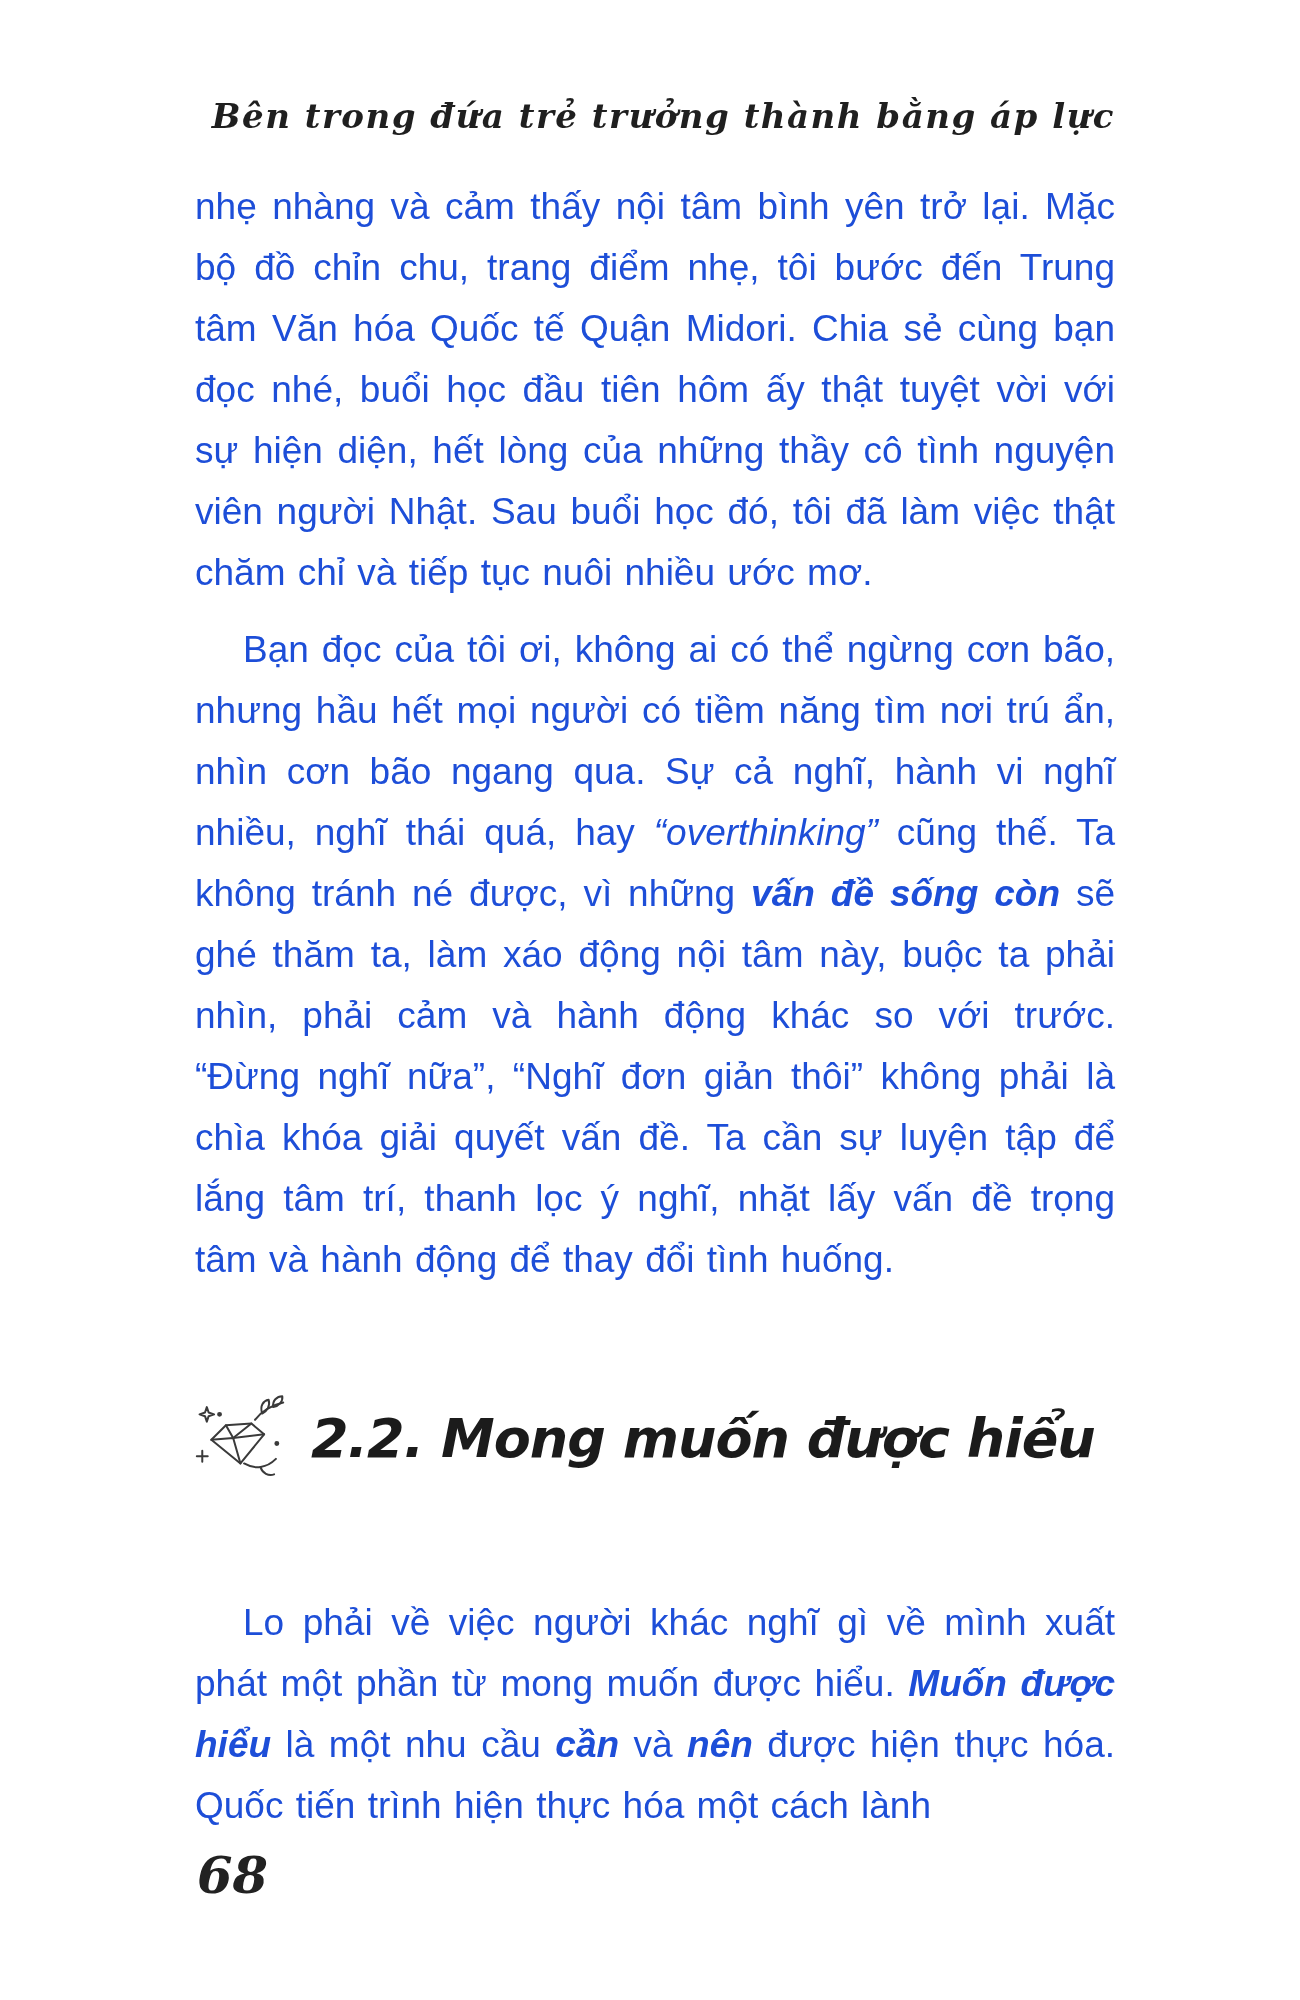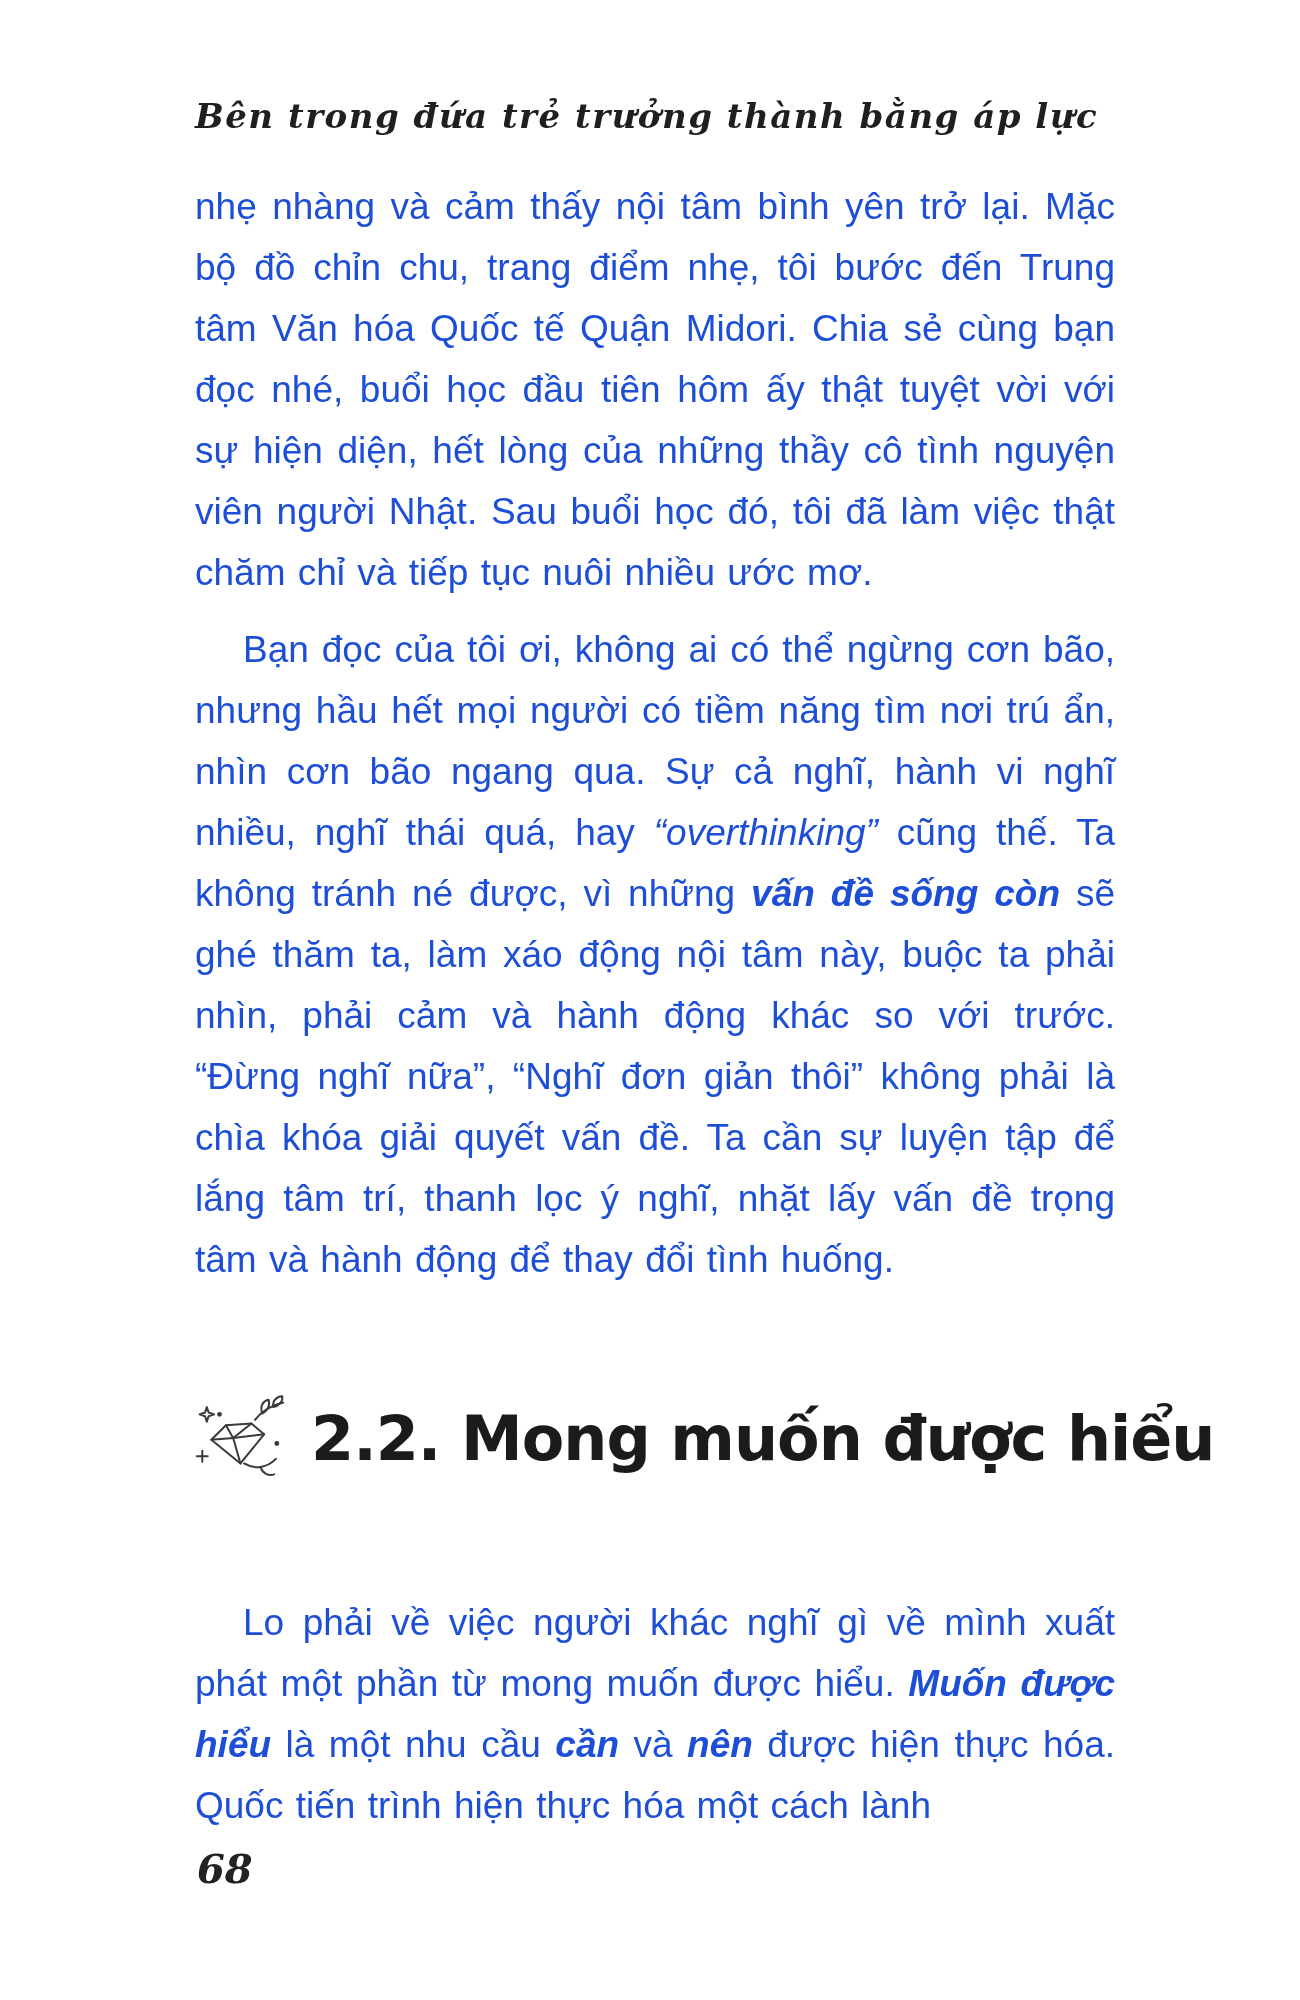--- a/index.html
+++ b/index.html
@@ -17,20 +17,21 @@
   }
   .running-header {
     font-family:"DejaVu Serif", serif;
     font-style:italic;
     font-weight:700;
     font-size:34px;
     letter-spacing:1.5px;
     color:#1f1f1f;
     margin-bottom:40px;
     white-space:nowrap;
+    text-align:right;
   }
   .body-text p {
     font-size:37px;
     line-height:61px;
     text-align:justify;
     color:#1d4ed8;
     margin-bottom:16px;
     word-spacing:2px;
   }
   .body-text p.indent { text-indent:48px; }
@@ -44,34 +45,35 @@
     margin-bottom:104px;
   }
   .gem {
     flex:0 0 auto;
     width:100px; height:100px;
     display:inline-block;
   }
   .gem svg { width:100%; height:100%; }
   .heading-text {
     font-family:"DejaVu Sans", sans-serif;
-    font-size:62px;
+    font-size:54px;
     font-weight:700;
     letter-spacing:-1px;
     color:#1b1b1b;
     white-space:nowrap;
+    font-style:italic;
   }
   .page-number {
     position:absolute;
     left:197px;
     top:1845px;
     font-family:"DejaVu Serif", serif;
     font-style:italic;
     font-weight:600;
-    font-size:40px;
+    font-size:51px;
     color:#222;
   }
 </style>
 </head>
 <body>
 
 <div class="page">
 
   <div class="running-header">Bên trong đứa trẻ trưởng thành bằng áp lực</div>
 

